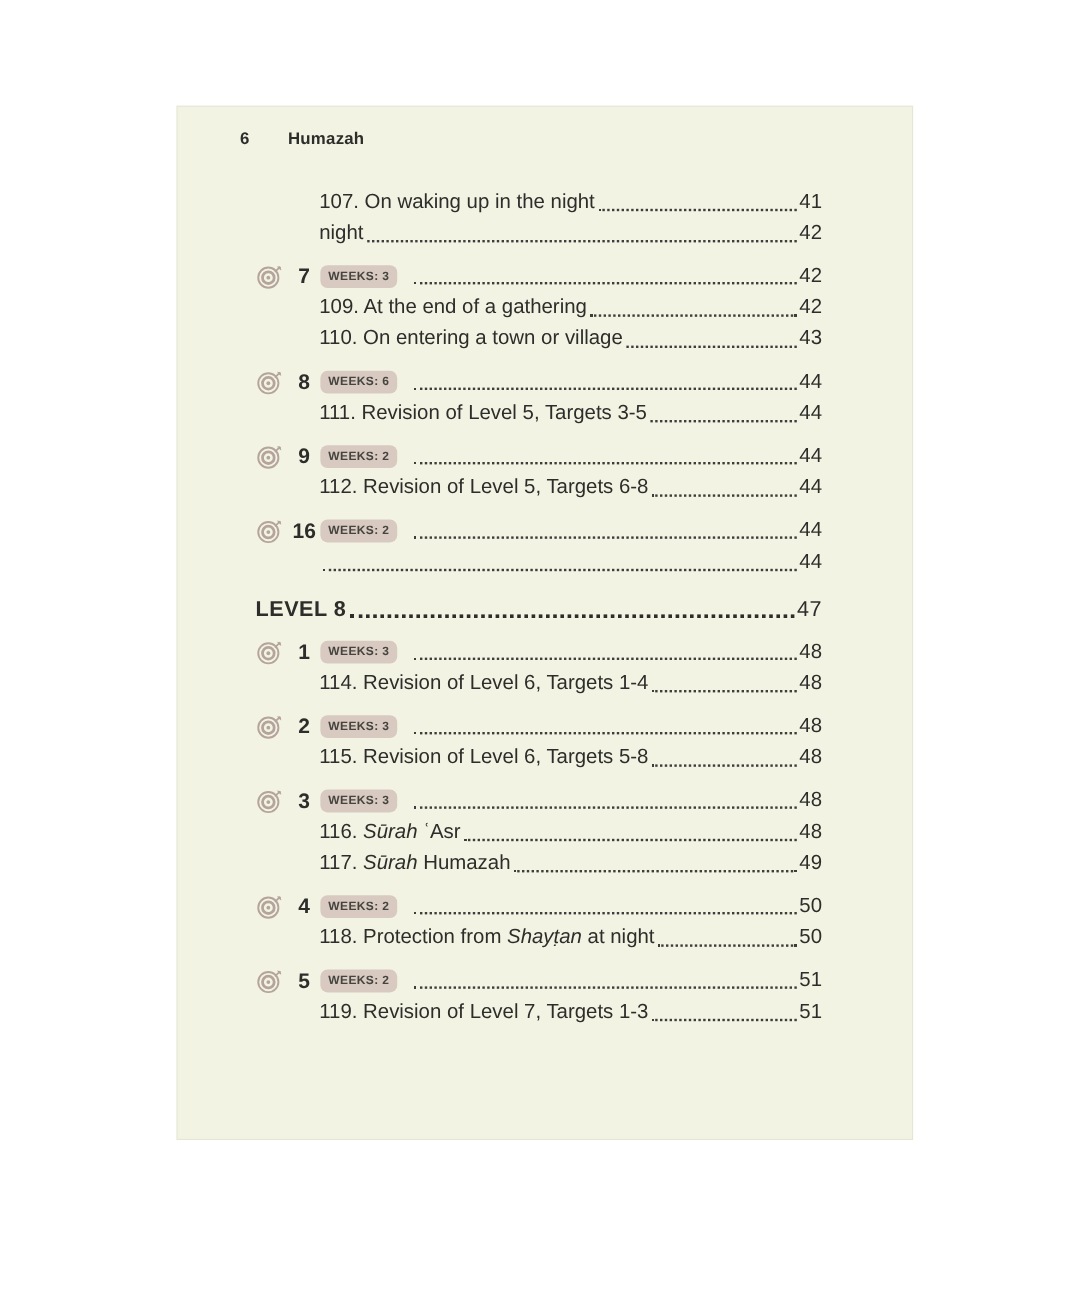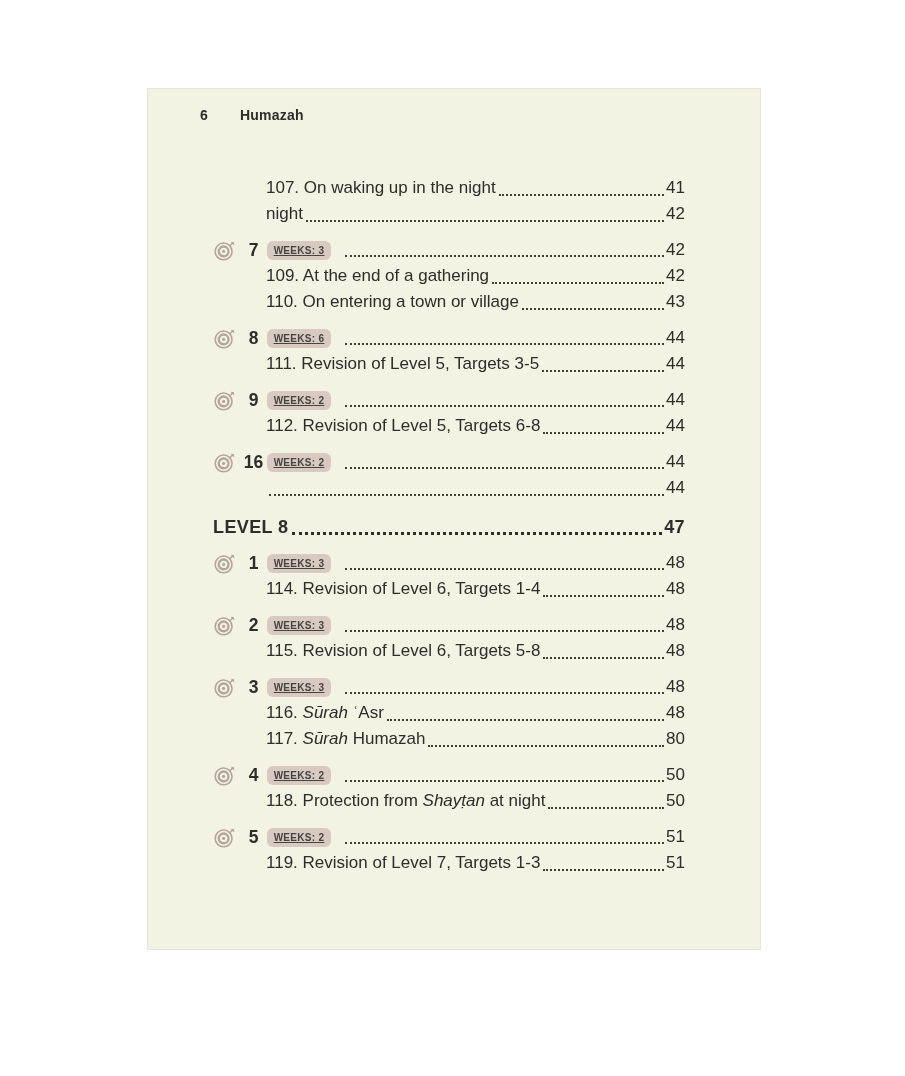--- a/index.html
+++ b/index.html
@@ -10,47 +10,47 @@
   .page {
     position:absolute; left:147px; top:88px; width:614px; height:862px;
     background:#f2f3e2; border:1px solid rgba(0,0,0,0.05); box-sizing:border-box;
   }
   .hdr {
     position:absolute; left:52px; top:18px; display:flex; align-items:baseline;
     font-weight:bold; font-size:14px; color:#2d2d2b; letter-spacing:0.2px;
   }
   .hdr .hdr-num { width:40px; }
   .content {
-    position:absolute; left:65px; top:86px; width:472px;
+    position:absolute; left:65px; top:66px; width:472px;
   }
   .row {
     display:flex; align-items:baseline; line-height:26px; font-size:17px;
     color:#2d2d2b;
   }
   .row.entry, .row.entry_open { padding-left:53px; }
   .row.target { margin-top:10px; align-items:center; }
   .row.heading { margin-top:13px; font-weight:bold; font-size:18px; letter-spacing:0.4px; }
   .txt i { font-style:italic; }
   .leader {
     flex:1 1 auto; height:0; border-bottom:2px dotted #3d3d3a;
     margin:0 2px 5px 3px; align-self:flex-end; min-width:12px;
   }
   .row.target .leader { margin-left:14px; margin-bottom:6px; }
   .row.heading .leader { border-bottom:3px dotted #2d2d2b; margin-bottom:5px; }
   .pg { flex:0 0 auto; }
-  .row.heading .pg { font-weight:bold; }
+  .row.heading .pg { font-weight:normal; }
   .t-icon { flex:0 0 auto; width:23px; height:23px; margin-right:4px; }
   .t-icon svg { display:block; width:23px; height:23px; }
   .t-num {
     flex:0 0 auto; width:27px; text-align:center; font-weight:bold; font-size:17.5px;
   }
   .badge {
     flex:0 0 auto; display:inline-block; background:#d8c9c1; color:#45443f;
     font-size:10px; font-weight:bold; letter-spacing:0.3px; line-height:1;
-    padding:5px 0 4px; min-width:64px; text-align:center; border-radius:6px;text-decoration:underline;
+    padding:5px 0 4px; min-width:64px; text-align:center; border-radius:6px;
   }
 </style>
 </head>
 <body>
 
 <div class="page">
   <div class="hdr">
     <span class="hdr-num">6</span>
     <span class="hdr-title">Humazah</span>
   </div>
@@ -210,21 +210,21 @@
         <span class="pg">48</span>
       </div>
       <div class="row entry">
         <span class="txt">116. <i>Sūrah</i> ʿAsr </span>
         <span class="leader"></span>
         <span class="pg">48</span>
       </div>
       <div class="row entry">
         <span class="txt">117. <i>Sūrah</i> Humazah</span>
         <span class="leader"></span>
-        <span class="pg">80</span>
+        <span class="pg">49</span>
       </div>
       <div class="row target">
         <span class="t-icon">
           <svg viewBox="0 0 26 26" xmlns="http://www.w3.org/2000/svg">
             <circle cx="12" cy="14" r="9.5" fill="none" stroke="#b5a49b" stroke-width="1.8"></circle>
             <circle cx="12" cy="14" r="5.5" fill="none" stroke="#b5a49b" stroke-width="2.6"></circle>
             <circle cx="12" cy="14" r="1.8" fill="#b5a49b"></circle>
             <path d="M18.2 8.6 L23 3.8" stroke="#b5a49b" stroke-width="1.6"></path>
             <path d="M20.2 3.2 l3.4 0.6 0.6 3.4 -2.4-1.6 z" fill="#b5a49b"></path>
           </svg>

